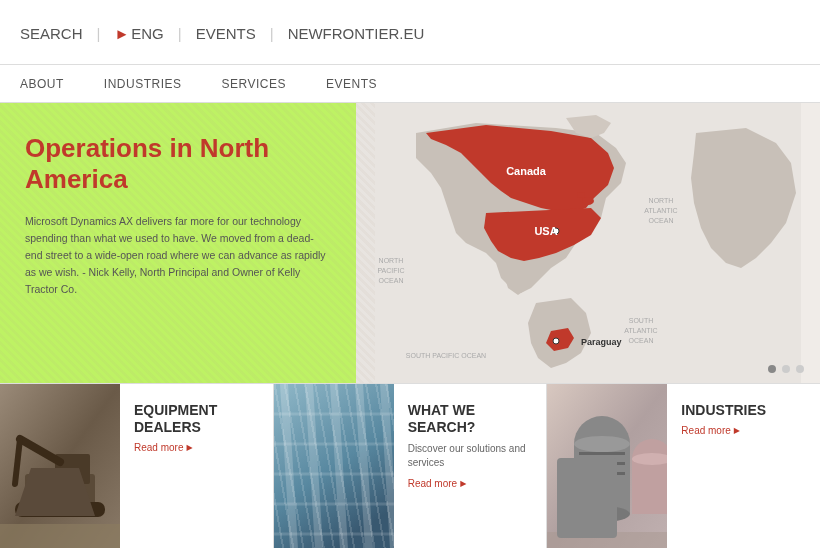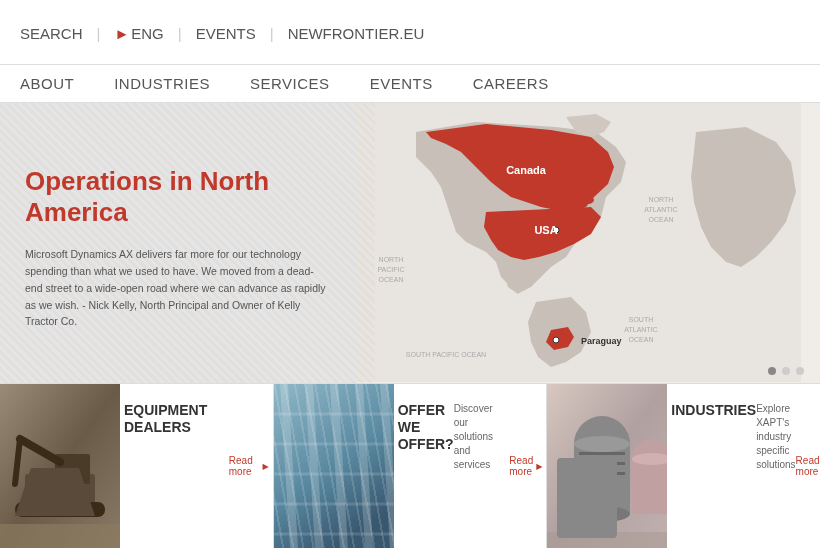--- a/index.html
+++ b/index.html
@@ -25,40 +25,39 @@
     
     #main-nav {
       display: flex;
       align-items: center;
       padding: 0 20px;
       border-bottom: 1px solid #ddd;
       height: 38px;
       gap: 40px;
     }
     .main-nav-item {
-      font-size: 15px;
+      font-size: 12px;
       color: #555;
       cursor: pointer;
       height: 100%;
       display: flex;
       align-items: center;
       border-bottom: 2px solid transparent;
       padding-top: 2px;
       text-transform: uppercase;
       letter-spacing: 0.5px;
     }
 
     
     #hero {
       display: flex;
       height: 280px;
-      background: #e5e5e5;
-      position: relative;
-      overflow: hidden;
-      align-items: center;
+      background: #bef264;
+      position: relative;
+      overflow: hidden;
     }
     #hero-left {
       width: 375px;
       padding: 30px 30px 20px 25px;
       position: relative;
       z-index: 2;
     }
     #hero-title {
       font-size: 26px;
       color: #c0392b;
@@ -164,23 +163,23 @@
     }
     .card-img-industry::after {
       content: '';
       position: absolute;
       bottom: 10px; left: 10px;
       width: 60px; height: 80px;
       background: #888;
       border-radius: 4px;
     }
     .card-content {
-      padding: 18px 4px;
-      display: flex;
-      flex-direction: row;
+      padding: 18px 14px;
+      display: flex;
+      flex-direction: column;
       justify-content: flex-start;
     }
     .card-title {
       font-size: 14px;
       font-weight: bold;
       color: #333;
       line-height: 1.2;
       margin-bottom: 6px;
     }
     .card-desc {
@@ -212,21 +211,20 @@
     <span class="nav-separator">|</span>
     <span>NEWFRONTIER.EU</span>
   </div>
 </div>
 
 <div id="main-nav">
   <div class="main-nav-item">ABOUT</div>
   <div class="main-nav-item">INDUSTRIES</div>
   <div class="main-nav-item">SERVICES</div>
   <div class="main-nav-item">EVENTS</div>
-  <div class="main-nav-item">CAREERS</div>
 </div>
 
 <div id="hero">
   <div id="hero-bg-pattern"></div>
   <div id="hero-left">
     <div id="hero-title">Operations in North America</div>
     <div id="hero-quote">Microsoft Dynamics AX delivers far more for our technology spending than what we used to have. We moved from a dead-end street to a wide-open road where we can advance as rapidly as we wish. - Nick Kelly, North Principal and Owner of Kelly Tractor Co.</div>
   </div>
   <div id="hero-map">
     
@@ -339,21 +337,21 @@
         <line x1="85" y1="0" x2="95" y2="165" stroke="rgba(255,255,255,0.2)" stroke-width="8"></line>
         <line x1="110" y1="0" x2="120" y2="165" stroke="rgba(255,255,255,0.2)" stroke-width="8"></line>
         <line x1="0" y1="30" x2="120" y2="30" stroke="rgba(255,255,255,0.15)" stroke-width="3"></line>
         <line x1="0" y1="60" x2="120" y2="60" stroke="rgba(255,255,255,0.15)" stroke-width="3"></line>
         <line x1="0" y1="90" x2="120" y2="90" stroke="rgba(255,255,255,0.15)" stroke-width="3"></line>
         <line x1="0" y1="120" x2="120" y2="120" stroke="rgba(255,255,255,0.15)" stroke-width="3"></line>
         <line x1="0" y1="150" x2="120" y2="150" stroke="rgba(255,255,255,0.15)" stroke-width="3"></line>
       </svg>
     </div>
     <div class="card-content">
-      <div class="card-title">OFFER WE OFFER?</div>
+      <div class="card-title">WHAT WE SEARCH?</div>
       <div class="card-desc">Discover our solutions and services</div>
       <div class="card-link">Read more</div>
     </div>
   </div>
 
   <div class="card">
     <div class="card-image card-img-industry">
       <svg width="120" height="165" viewBox="0 0 120 165">
         <defs>
           <linearGradient id="indGrad" x1="0" y1="0" x2="1" y2="1">
@@ -375,17 +373,16 @@
 
         <ellipse cx="105" cy="75" rx="20" ry="20" fill="#c0a0a0"></ellipse>
         <rect x="85" y="75" width="35" height="55" fill="#c0a0a0"></rect>
         <ellipse cx="105" cy="75" rx="20" ry="6" fill="#d0b0b0"></ellipse>
 
         <rect x="0" y="148" width="120" height="17" fill="#a89890" opacity="0.5"></rect>
       </svg>
     </div>
     <div class="card-content">
       <div class="card-title">INDUSTRIES</div>
-      <div class="card-desc">Explore XAPT's industry specific solutions</div>
       <div class="card-link">Read more</div>
     </div>
   </div>
 </div>
 
 </body></html>

